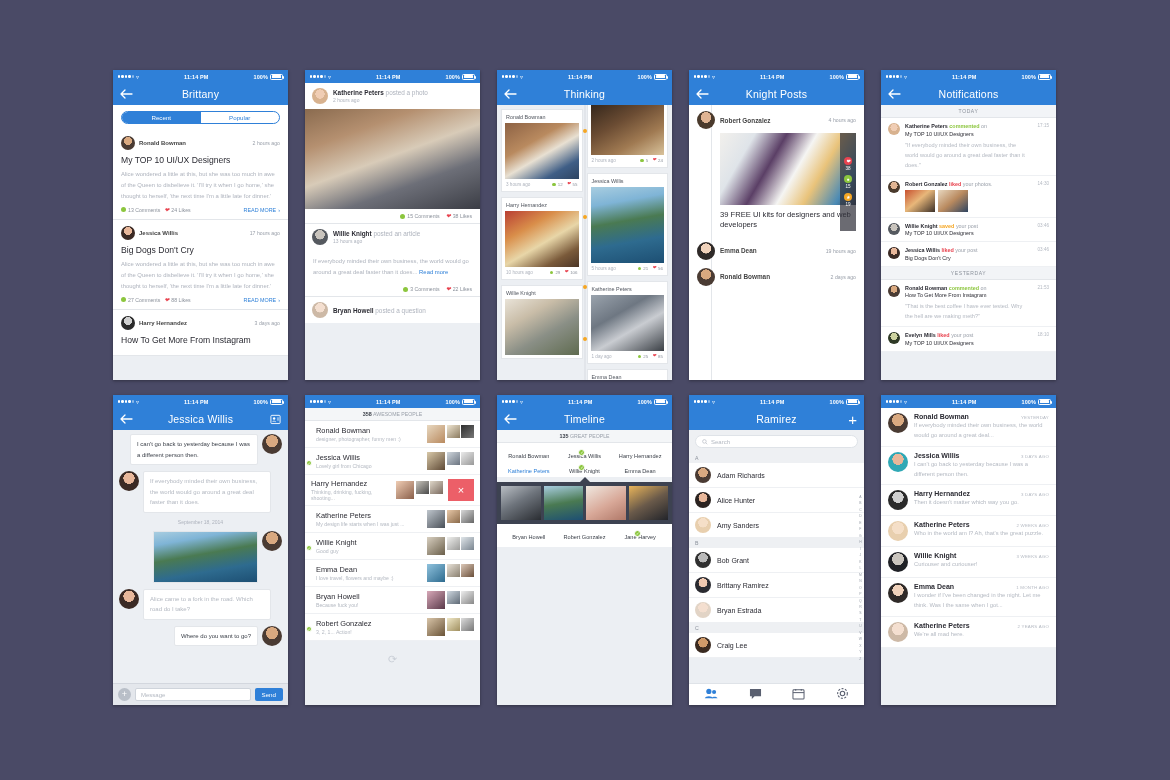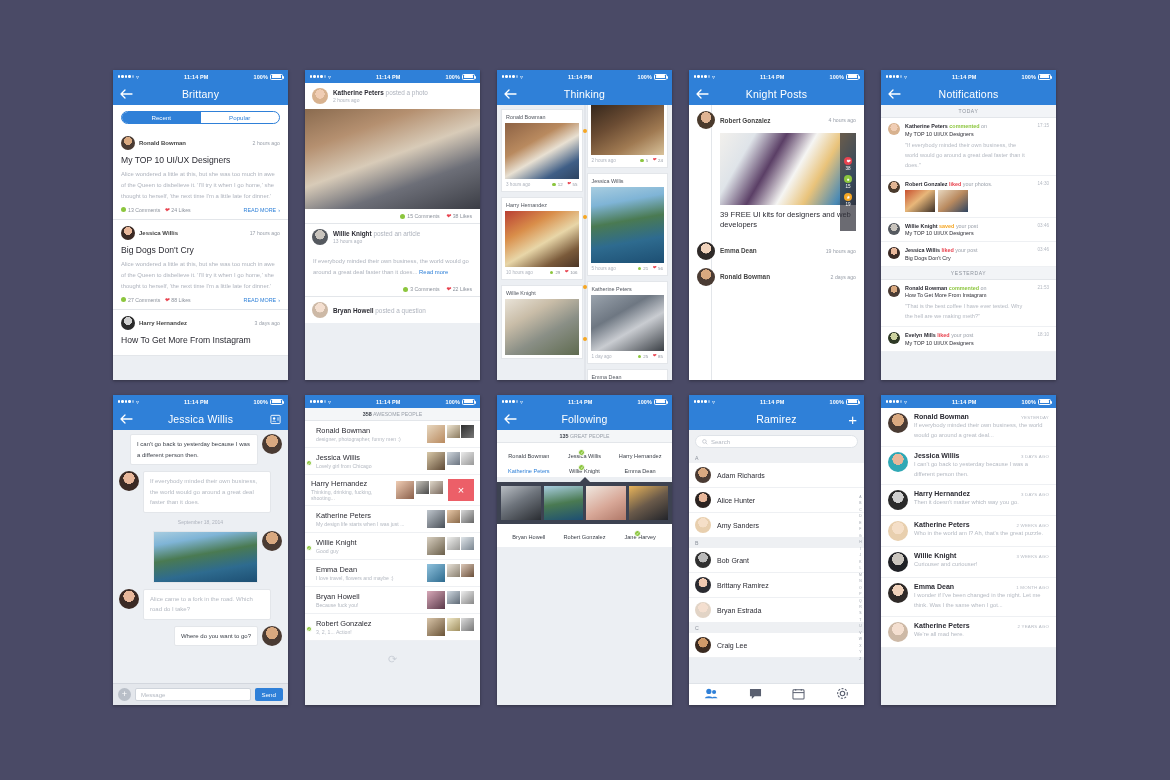--- a/index.html
+++ b/index.html
@@ -876,21 +876,21 @@
             <i></i>
           </span>
       </div>
     </div>
     <div class="navbar">
       <span class="nav-left nav-icon">
         <svg width="13" height="10" viewBox="0 0 13 10">
             <path d="M5 1 L1 5 L5 9 M1 5 H12" stroke="#fff" stroke-width="1.3" fill="none" stroke-linecap="round" stroke-linejoin="round"></path>
           </svg>
       </span>
-      <span class="title">Following</span>
+      <span class="title">Timeline</span>
     </div>
     <div class="body">
       <div class="count-bar"><b>135</b> <span>GREAT PEOPLE</span></div>
       <div class="fw-grid" style="padding-bottom:2px">
         <div class="fw-cell">
           <span class="avwrap"><span class="av s28" style="background:radial-gradient(circle at 50% 36%, #d9a980 0 36%, #4a5a6a 37% 100%)"></span></span>
           <span class="nm">Ronald Bowman</span>
         </div>
         <div class="fw-cell">
           <span class="avwrap"><span class="av s28" style="background:radial-gradient(circle at 50% 36%, #e8b79a 0 34%, #2fa8b5 35% 100%)"></span><span class="badge-ok" style="width:7px;height:7px">✓</span></span>

